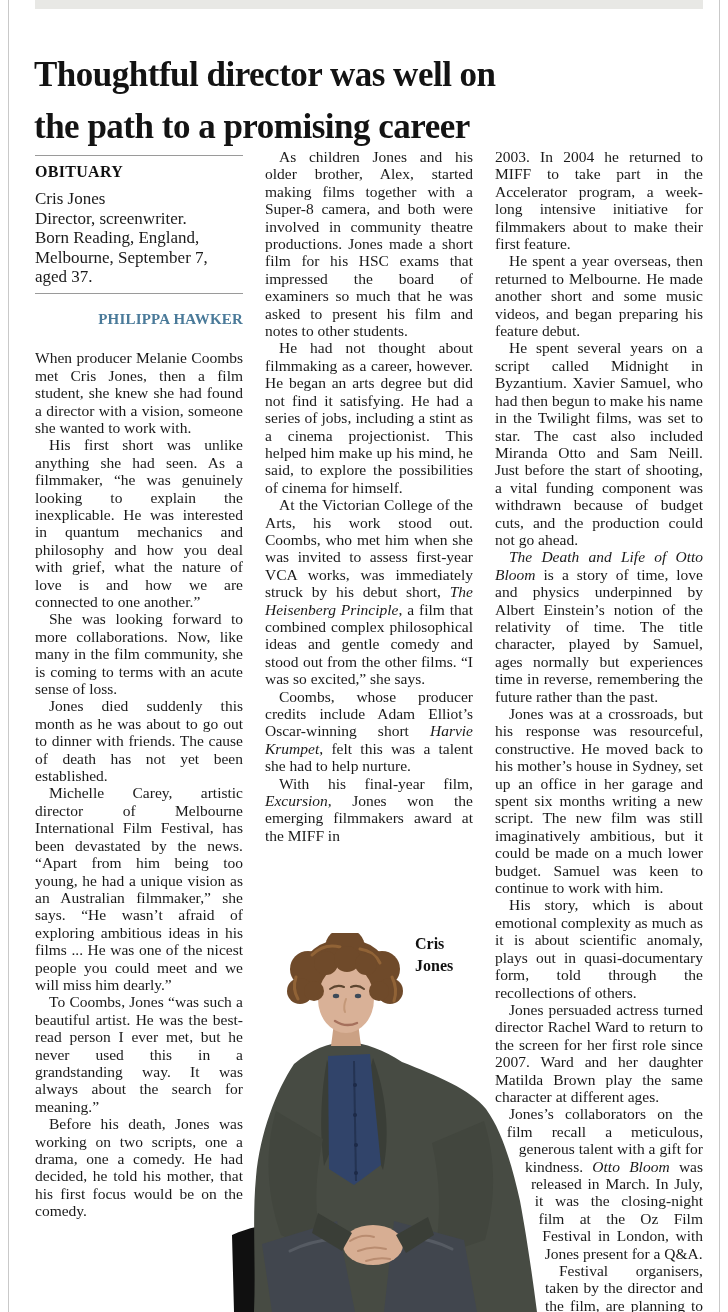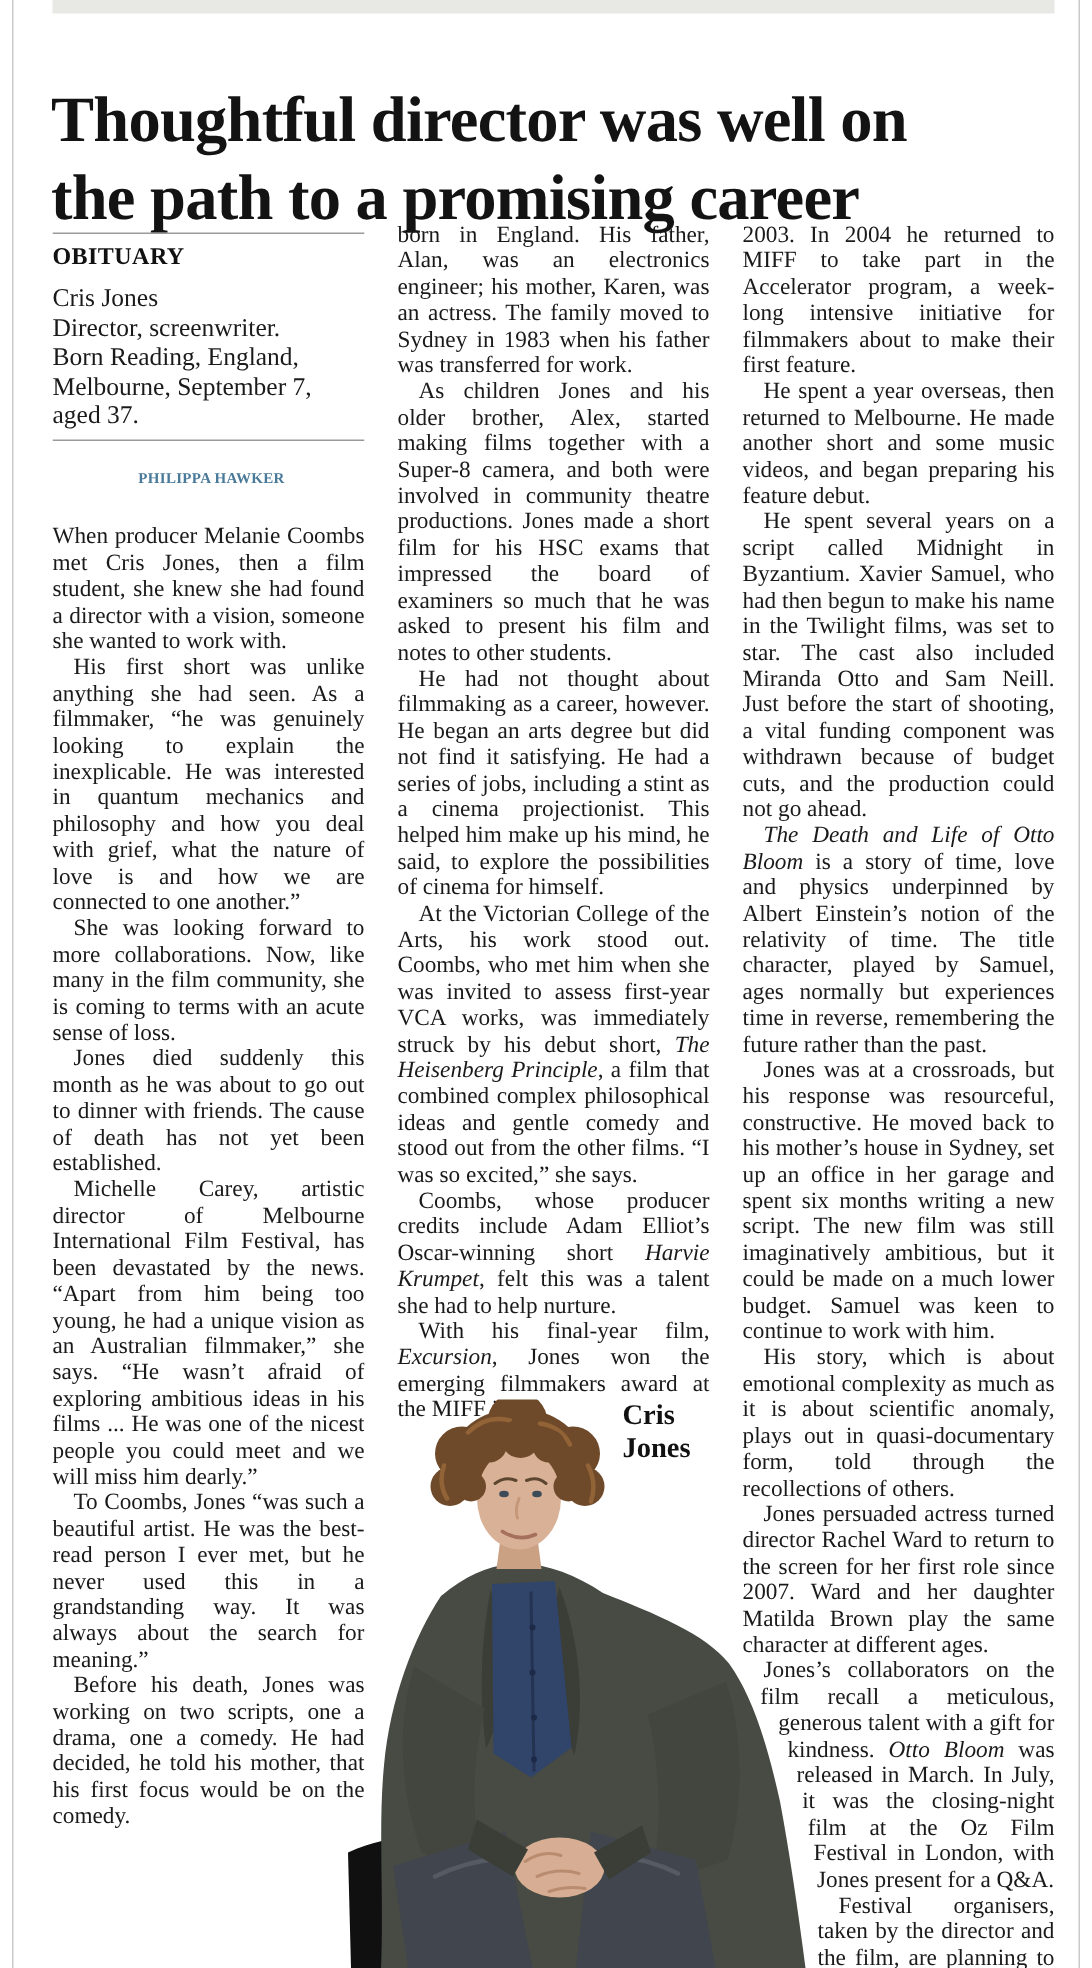--- a/index.html
+++ b/index.html
@@ -3,42 +3,42 @@
 <meta charset="utf-8">
 <style>
   html,body{margin:0;padding:0;background:#fff;}
   #page{position:relative;width:728px;height:1312px;background:#ffffff;overflow:hidden;
         font-family:"Liberation Serif","DejaVu Serif",serif;color:#1a1a1a;}
   .edge{position:absolute;top:0;width:1px;height:1312px;background:#c9c9c9;}
   #edge-left{left:8px;}
   #edge-right{left:719px;}
   #topbar{position:absolute;left:35px;top:0;width:668px;height:9px;background:#e8e8e5;}
   #headline{position:absolute;left:34px;top:26px;width:680px;
-            font-weight:700;font-size:43px;line-height:52px;color:#131313;letter-spacing:-0.5px;}
+            font-weight:700;font-size:35px;line-height:52px;color:#131313;letter-spacing:-0.5px;}
   .col{position:absolute;top:148px;width:208px;text-align:justify;
        font-size:15.5px;line-height:17.4px;}
   #col-left{left:35px;height:1164px;overflow:hidden;}
   #col-mid{left:265px;}
   #col-right{left:495px;height:1164px;overflow:hidden;}
   .col p{margin:0;padding:0;}
   .col p.indent{text-indent:14px;}
   .ital{font-style:italic;}
   .rule{border:none;border-top:1px solid #9a9a9a;margin:0;}
   #rule-top{margin-top:7px;}
   #obit-label{font-weight:700;font-size:16px;letter-spacing:0.3px;text-align:left;
               margin:7px 0 9px 0;color:#111;}
   #obit-lede{font-size:17px;line-height:19.5px;text-align:left;margin-bottom:6px;}
-  #obit-byline{font-weight:700;font-size:10px;letter-spacing:0.2px;text-align:center;
+  #obit-byline{font-weight:700;font-size:15px;letter-spacing:0.2px;text-align:right;
                margin:17px 0 21px 4px;}
   #wrap-spacer{float:left;width:50px;height:1150px;
      shape-outside:polygon(0px 985px,18px 1005px,32px 1045px,44px 1100px,50px 1150px,0px 1150px);
      shape-margin:4px;}
   #photo{position:absolute;left:232px;top:933px;width:330px;height:379px;pointer-events:none;}
   #photo-caption{position:absolute;left:183px;top:0;width:95px;font-weight:700;
-                 font-size:19px;line-height:22px;color:#111;text-align:left;}
+                 font-size:16px;line-height:22px;color:#111;text-align:left;}
 </style>
 </head>
 <body>
 
 <div id="page">
   <div id="edge-left" class="edge"></div>
   <div id="edge-right" class="edge"></div>
   <div id="topbar"></div>
 
   <h1 id="headline">
@@ -64,21 +64,20 @@
         <p class="indent"><span>She was looking forward to more collaborations. Now, like many in the film community, she is coming to terms with an acute sense of loss.</span></p>
         <p class="indent"><span>Jones died suddenly this month as he was about to go out to dinner with friends. The cause of death has not yet been established.</span></p>
         <p class="indent"><span>Michelle Carey, artistic director of Melbourne International Film Festival, has been devastated by the news. “Apart from him being too young, he had a unique vision as an Australian filmmaker,” she says. “He wasn’t afraid of exploring ambitious ideas in his films ... He was one of the nicest people you could meet and we will miss him dearly.”</span></p>
         <p class="indent"><span>To Coombs, Jones “was such a beautiful artist. He was the best-read person I ever met, but he never used this in a grandstanding way. It was always about the search for meaning.”</span></p>
         <p class="indent"><span>Before his death, Jones was working on two scripts, one a drama, one a comedy. He had decided, he told his mother, that his first focus would be on the comedy.</span></p>
       </div>
   </div>
 
   <div id="col-mid" class="col">
     <div>
-        <p class=""><span>born in England. His father, Alan, was an electronics engineer; his mother, Karen, was an actress. The family moved to Sydney in 1983 when his father was transferred for work.</span></p>
         <p class="indent"><span>As children Jones and his older brother, Alex, started making films together with a Super-8 camera, and both were involved in community theatre productions. Jones made a short film for his HSC exams that impressed the board of examiners so much that he was asked to present his film and notes to other students.</span></p>
         <p class="indent"><span>He had not thought about filmmaking as a career, however. He began an arts degree but did not find it satisfying. He had a series of jobs, including a stint as a cinema projectionist. This helped him make up his mind, he said, to explore the possibilities of cinema for himself.</span></p>
         <p class="indent"><span>At the Victorian College of the Arts, his work stood out. Coombs, who met him when she was invited to assess first-year VCA works, was immediately struck by his debut short, </span><span class="ital">The Heisenberg Principle</span><span>, a film that combined complex philosophical ideas and gentle comedy and stood out from the other films. “I was so excited,” she says.</span></p>
         <p class="indent"><span>Coombs, whose producer credits include Adam Elliot’s Oscar-winning short </span><span class="ital">Harvie Krumpet</span><span>, felt this was a talent she had to help nurture.</span></p>
         <p class="indent"><span>With his final-year film, </span><span class="ital">Excursion</span><span>, Jones won the emerging filmmakers award at the MIFF in</span></p>
       </div>
   </div>
 
   <div id="col-right" class="col">
     <div id="wrap-spacer"></div>

